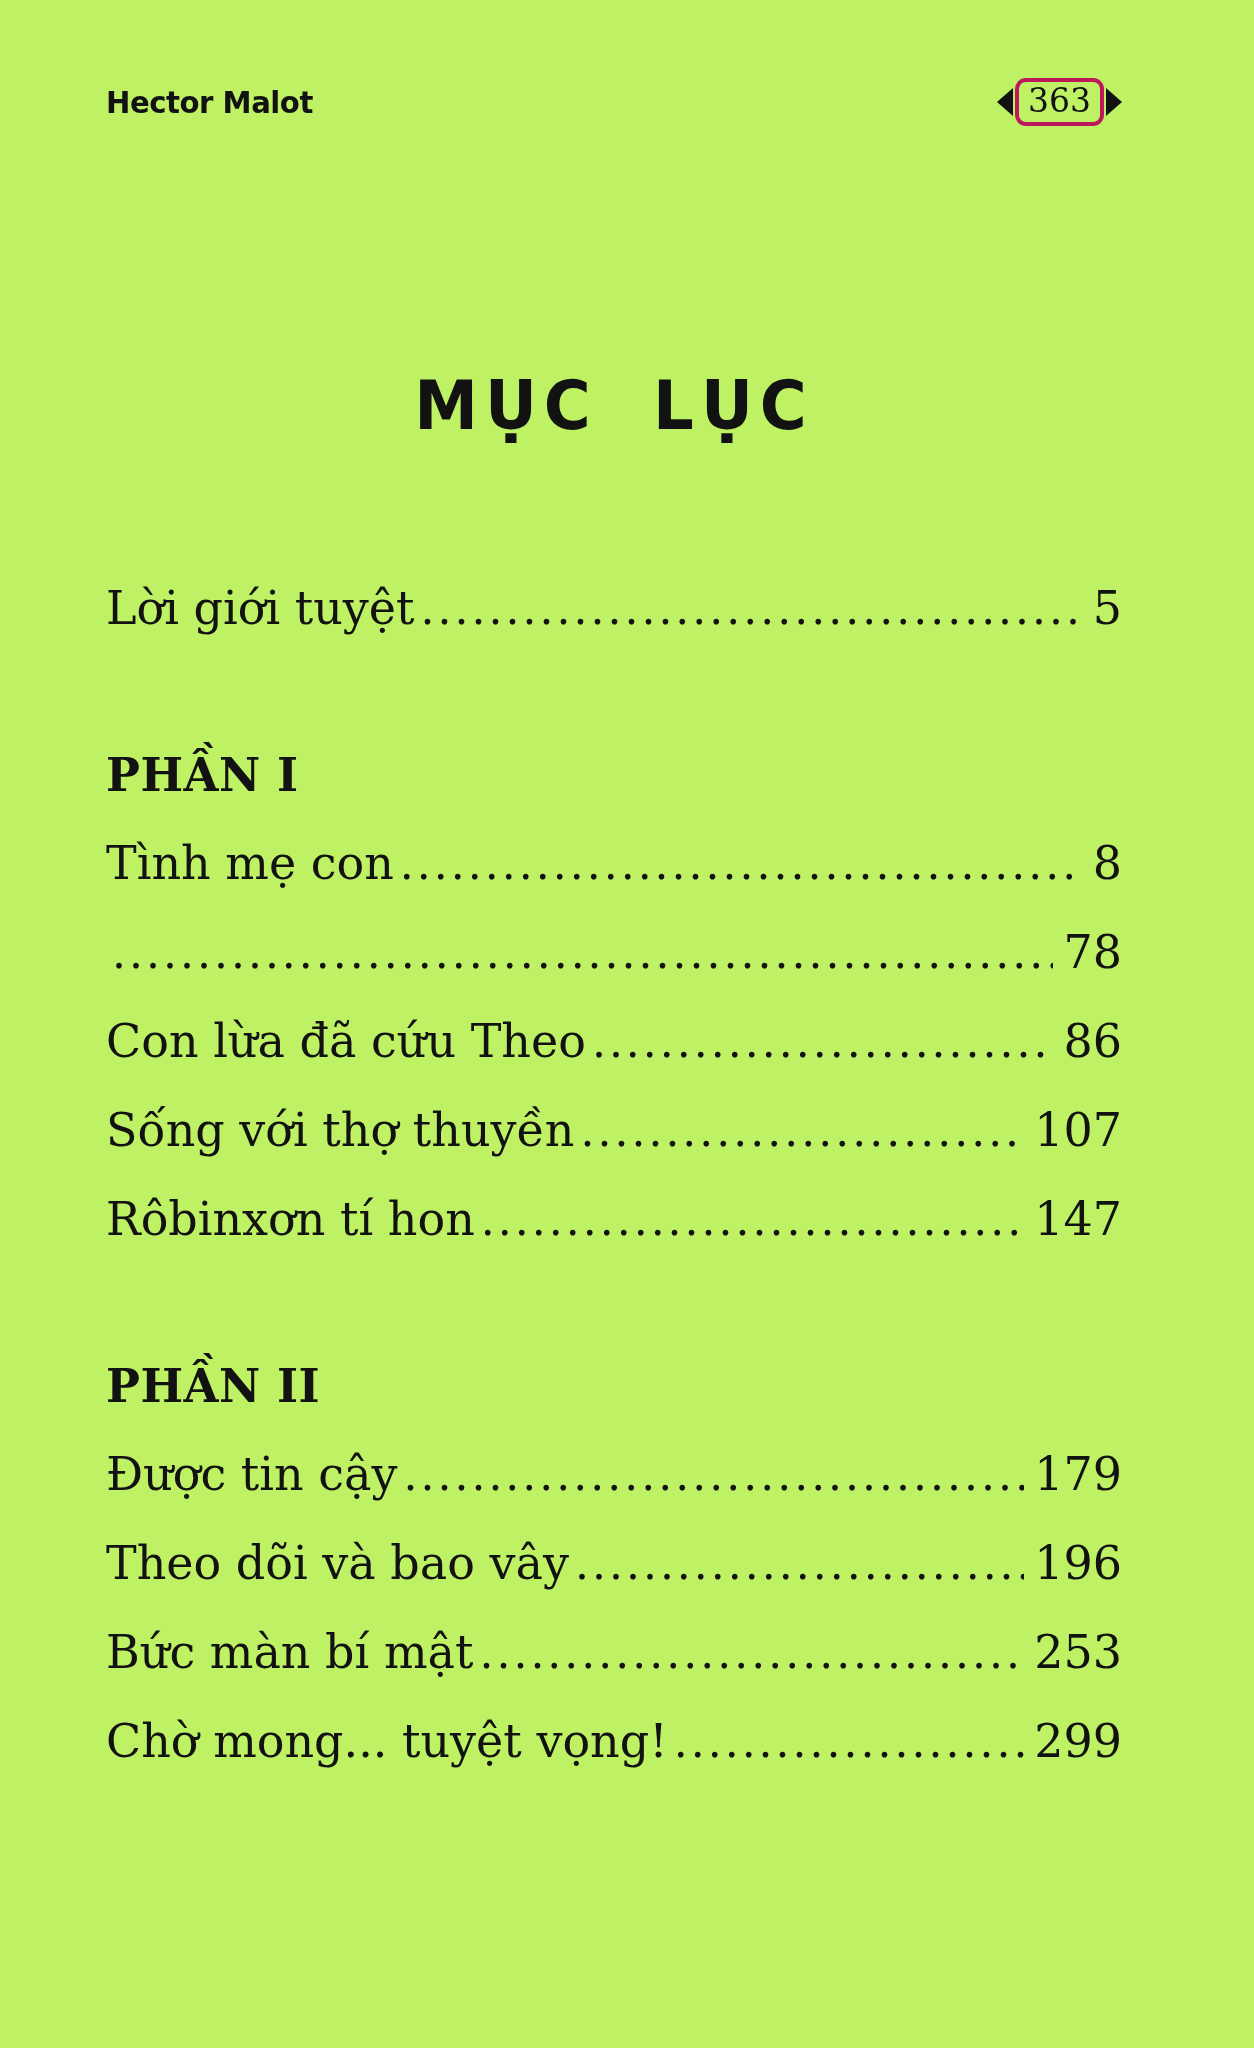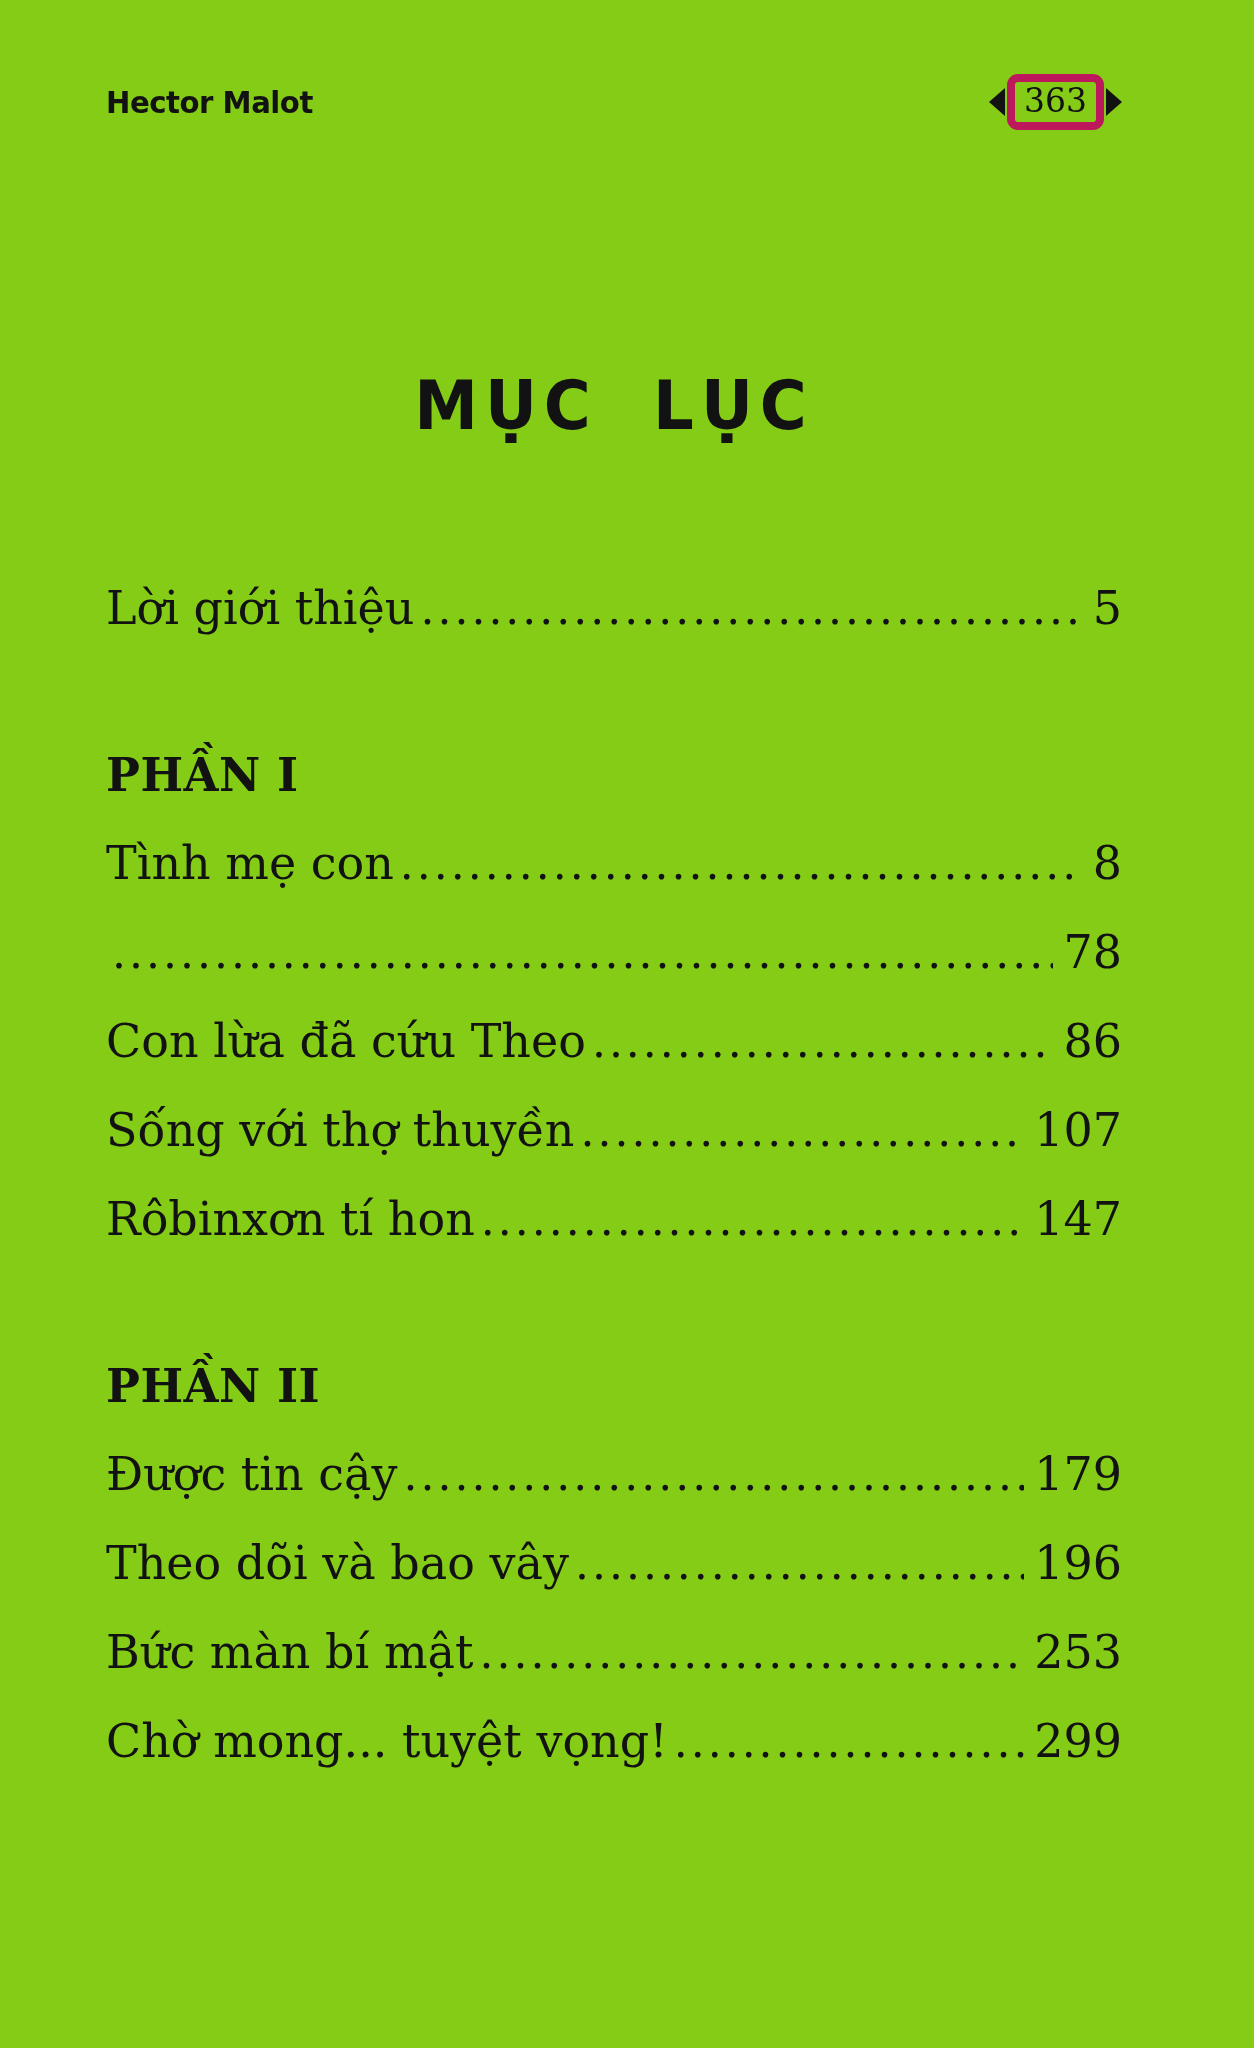--- a/index.html
+++ b/index.html
@@ -3,21 +3,21 @@
 <meta charset="utf-8">
 <style>
   html, body { margin: 0; padding: 0; }
   body { background: #e8e8e8; }
 
   .page {
     position: relative;
     width: 1254px;
     height: 2048px;
     margin: 0 auto;
-    background: #84cc16;
+    background: #bef264;
     color: #121212;
     box-sizing: border-box;
     padding: 76px 132px 0 106px;
     overflow: hidden;
     font-family: "DejaVu Serif", serif;
   }
 
   
   .running-header {
     display: flex;
@@ -40,21 +40,21 @@
     gap: 2px;
   }
   .tri {
     width: 0; height: 0;
     border-top: 14px solid transparent;
     border-bottom: 14px solid transparent;
   }
   .tri-left  { border-right: 16px solid #121212; }
   .tri-right { border-left: 16px solid #121212; }
   .badge-box {
-    border: 8px solid #be185d;
+    border: 4px solid #be185d;
     border-radius: 11px;
     padding: 1px 9px 3px 9px;
     font-family: "DejaVu Serif", serif;
     font-size: 33px;
     line-height: 1.1;
     white-space: nowrap;
   }
 
   
   .toc-title {
@@ -116,21 +116,21 @@
       <span class="badge-box">363</span>
       <span class="tri tri-right"></span>
     </div>
   </div>
 
   <div class="toc-title">MỤC LỤC</div>
 
   <div class="toc-list">
 
     <div class="toc-row">
-      <span class="toc-label">Lời giới thiệu</span>
+      <span class="toc-label">Lời giới tuyệt</span>
       <span class="leader"></span>
       <span class="toc-page">5</span>
     </div>
 
     <div class="section-heading">PHẦN I</div>
 
     <div class="toc-row">
       <span class="toc-label">Tình mẹ con</span>
       <span class="leader"></span>
       <span class="toc-page">8</span>

